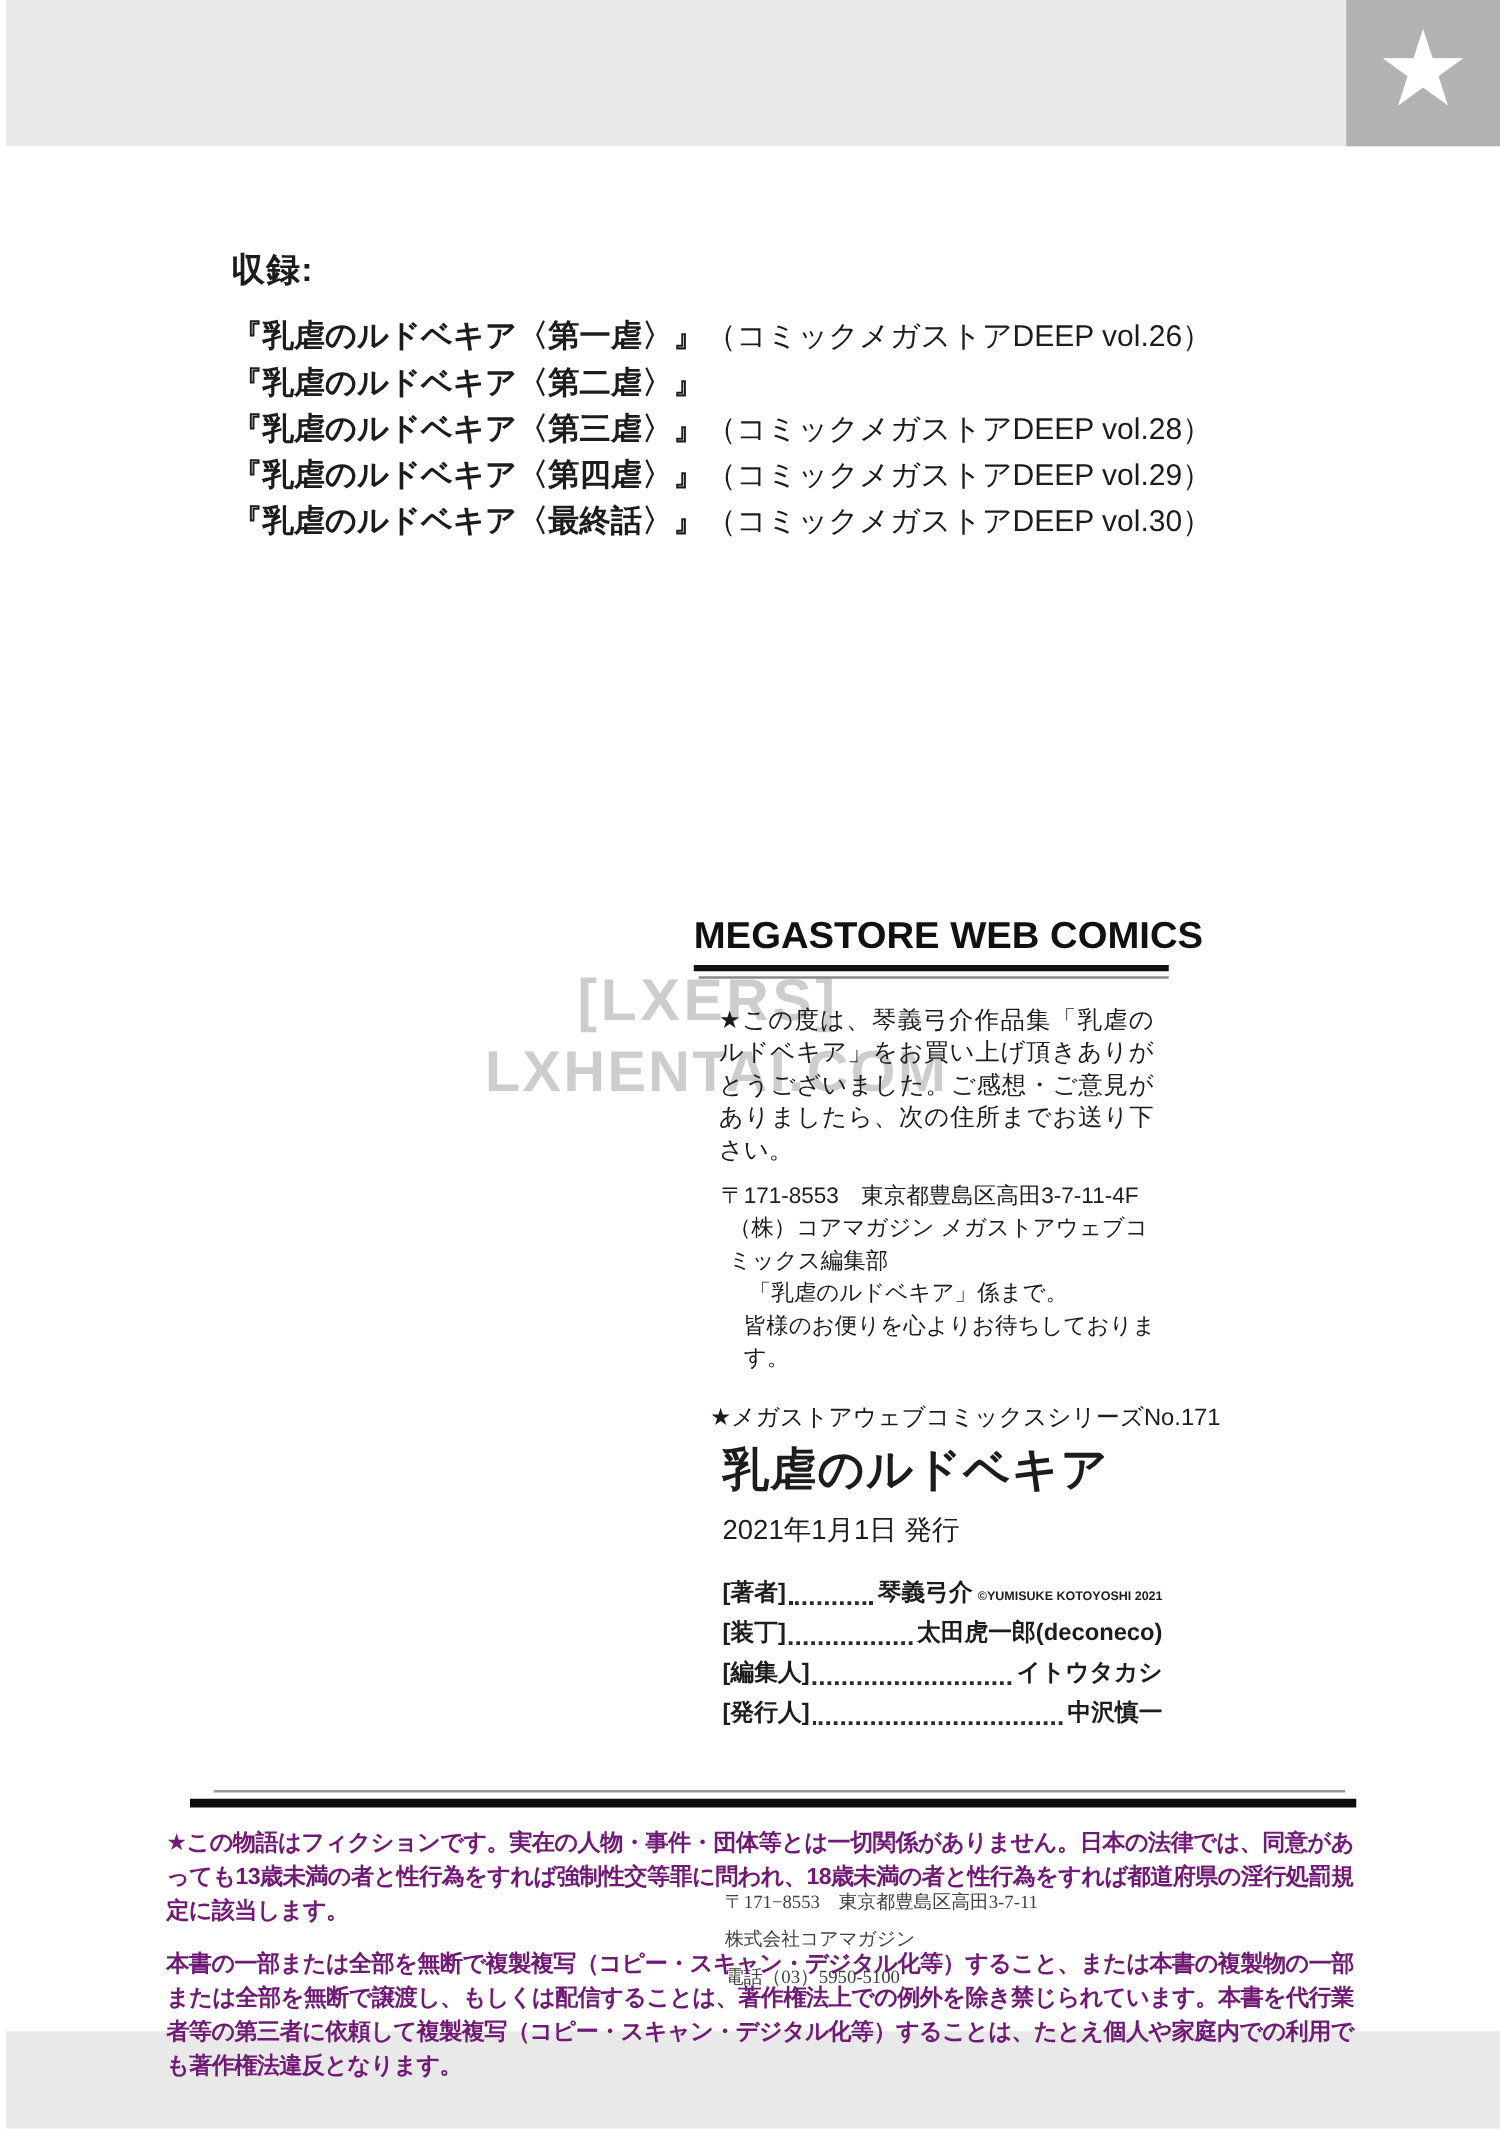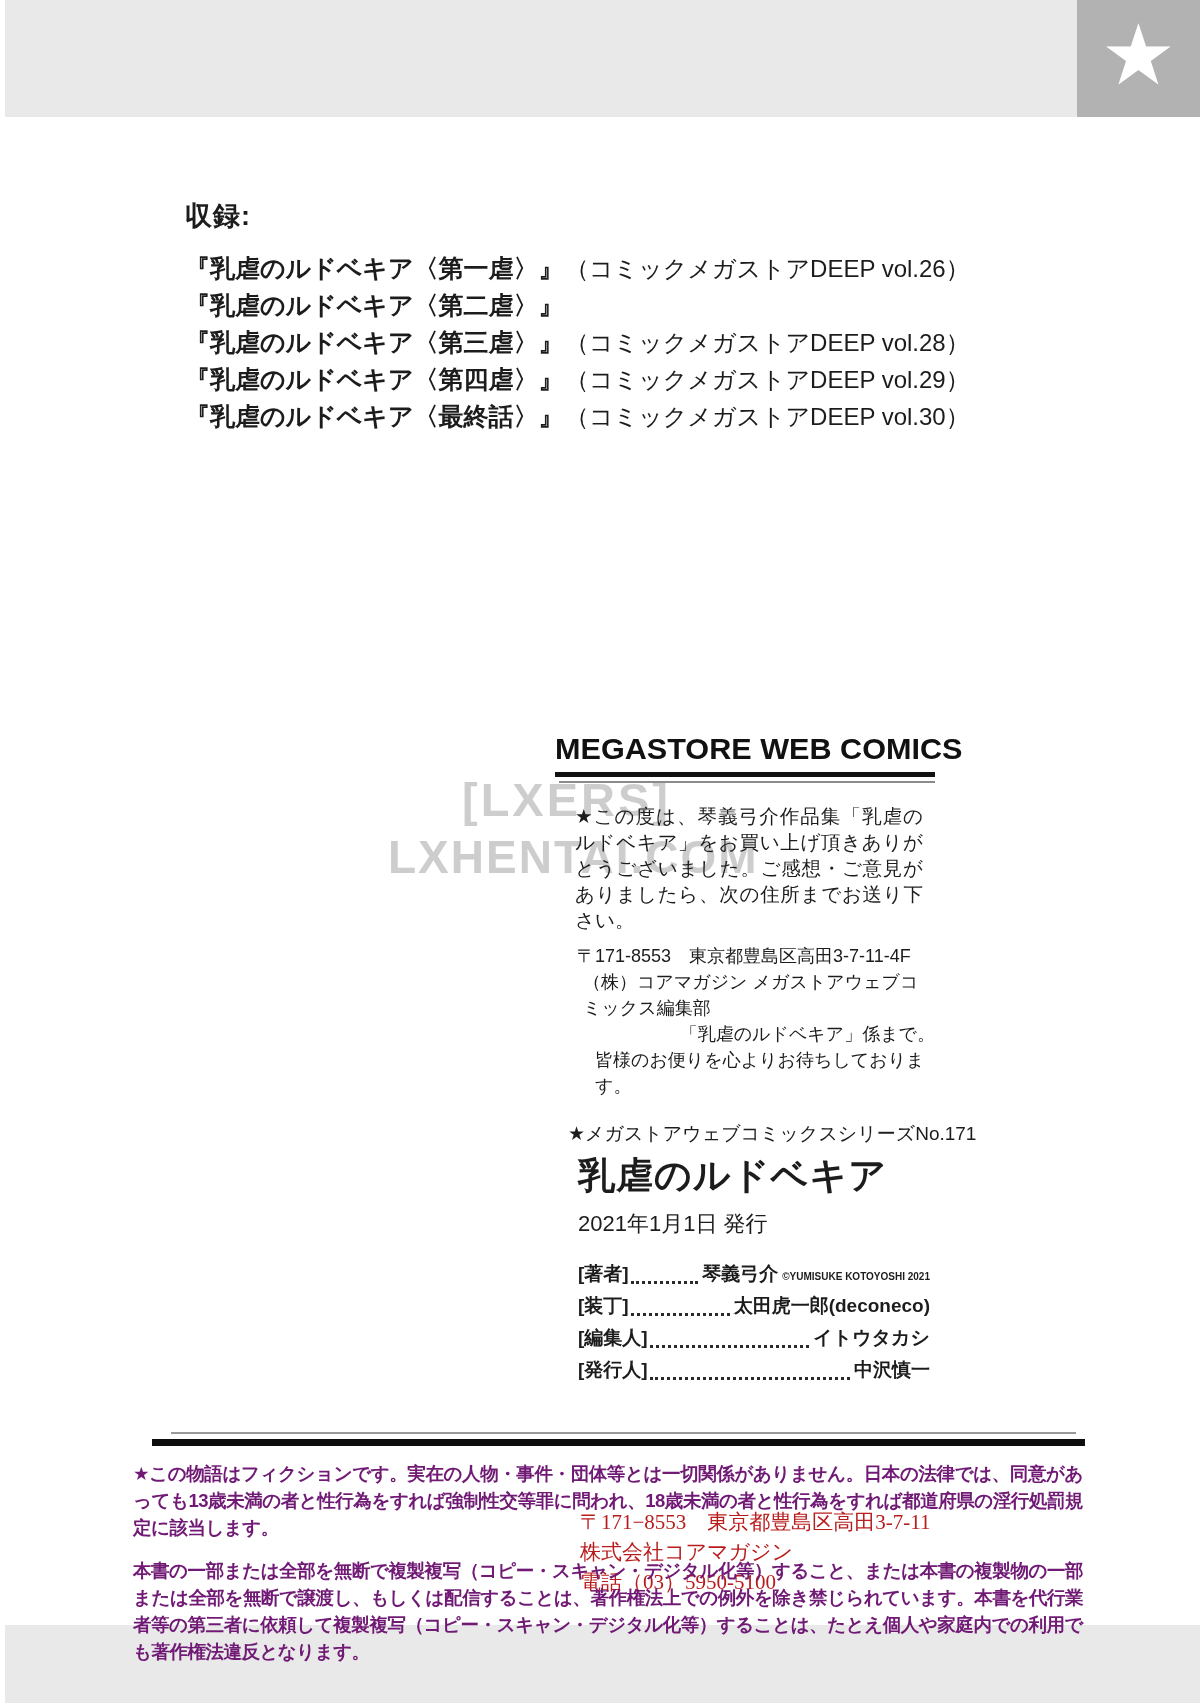--- a/index.html
+++ b/index.html
@@ -61,42 +61,42 @@
   .brand-rule-thick { height: 5px; background: #111; margin-top: 6px; }
   .brand-rule-thin { height: 2px; background: #8a8a8a; margin-top: 4px; width: 99%; margin-left: 1%; }
 
   .greeting {
     margin: 20px 12px 0 20px;
     font-size: 19.5px; line-height: 26px; font-weight: 500;
     text-align: justify;
   }
   .contact { margin: 10px 0 0 22px; font-size: 18px; line-height: 26px; font-weight: 500; }
   .contact .c2 { margin-left: 6px; }
-  .contact .c3 { margin-left: 22px; text-align: right; }
+  .contact .c3 { margin-left: 22px; }
   .contact .c4 { margin-left: 18px; }
 
   .series-no { margin: 22px 0 0 13px; font-size: 19px; font-weight: 500; white-space: nowrap; }
   .book-title { margin: 4px 0 0 23px; font-size: 37px; font-weight: 800; letter-spacing: 1px; }
   .publish-date { margin: 8px 0 0 23px; font-size: 22px; font-weight: 500; }
 
   .credits { margin: 22px 0 0 23px; width: 352px; }
   .credit-row { display: flex; align-items: baseline; height: 32px; font-size: 19px; }
   .credit-label { font-weight: 700; white-space: nowrap; }
   .credit-dots {
     flex: 1 1 auto; align-self: flex-end;
     border-bottom: 3px dotted #2a2a2a;
     margin: 0 4px 9px 2px; min-width: 20px;
   }
   .credit-name { font-weight: 600; white-space: nowrap; }
   .credit-note { font-size: 10px; font-weight: 700; margin-left: 4px; letter-spacing: 0px; }
 
   .publisher {
     margin: 118px 0 0 25px;
     font-family: "Liberation Serif", "DejaVu Serif", serif;
-    font-size: 21px; line-height: 30px; color: #b91c1c;
+    font-size: 15px; line-height: 30px; color: #404040;
   }
 
   
   .divider { position: absolute; left: 152px; top: 1432px; width: 933px; z-index: 1; }
   .divider-thin { height: 2px; background: #9a9a9a; width: 97%; margin-left: 2%; }
   .divider-thick { height: 7px; background: #0d0d0d; margin-top: 5px; }
 
   .legal { position: absolute; left: 133px; top: 1460px; width: 950px; z-index: 1; }
   .legal p {
     font-size: 18.5px; line-height: 27px; font-weight: 600;

